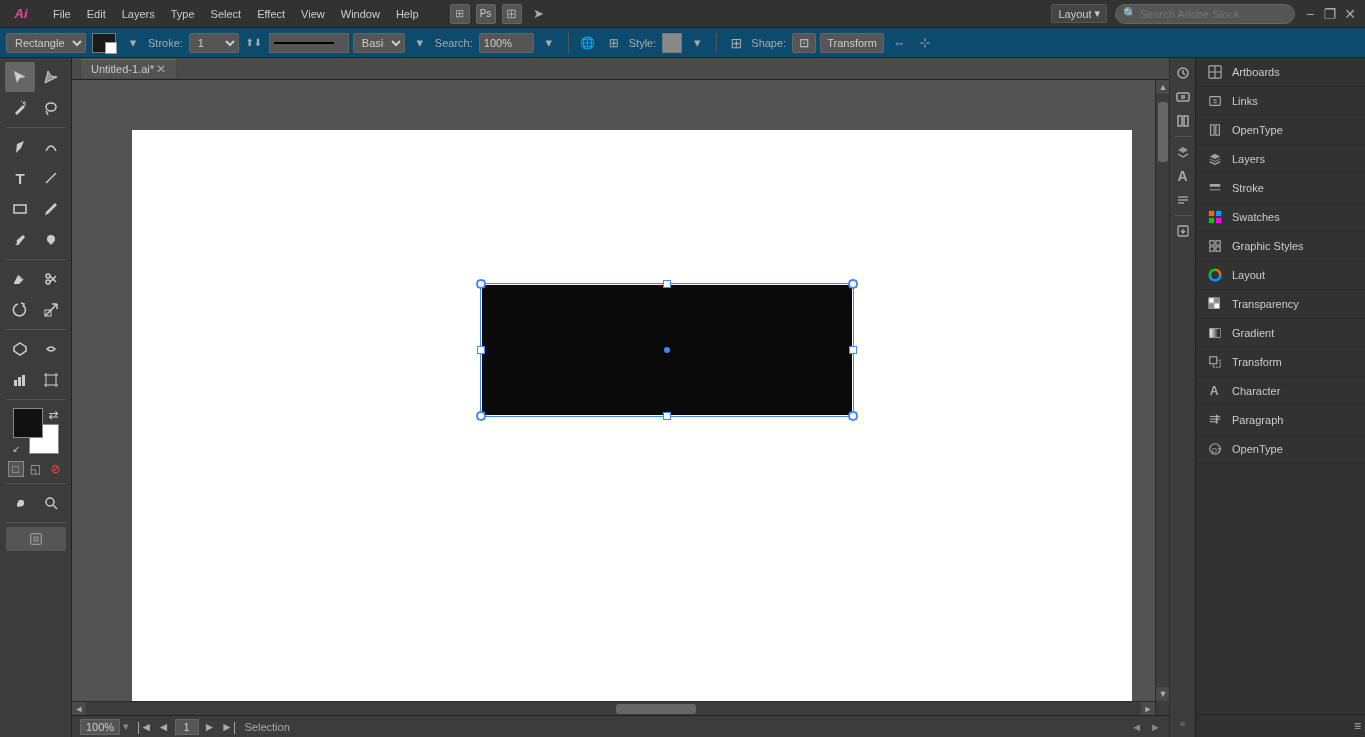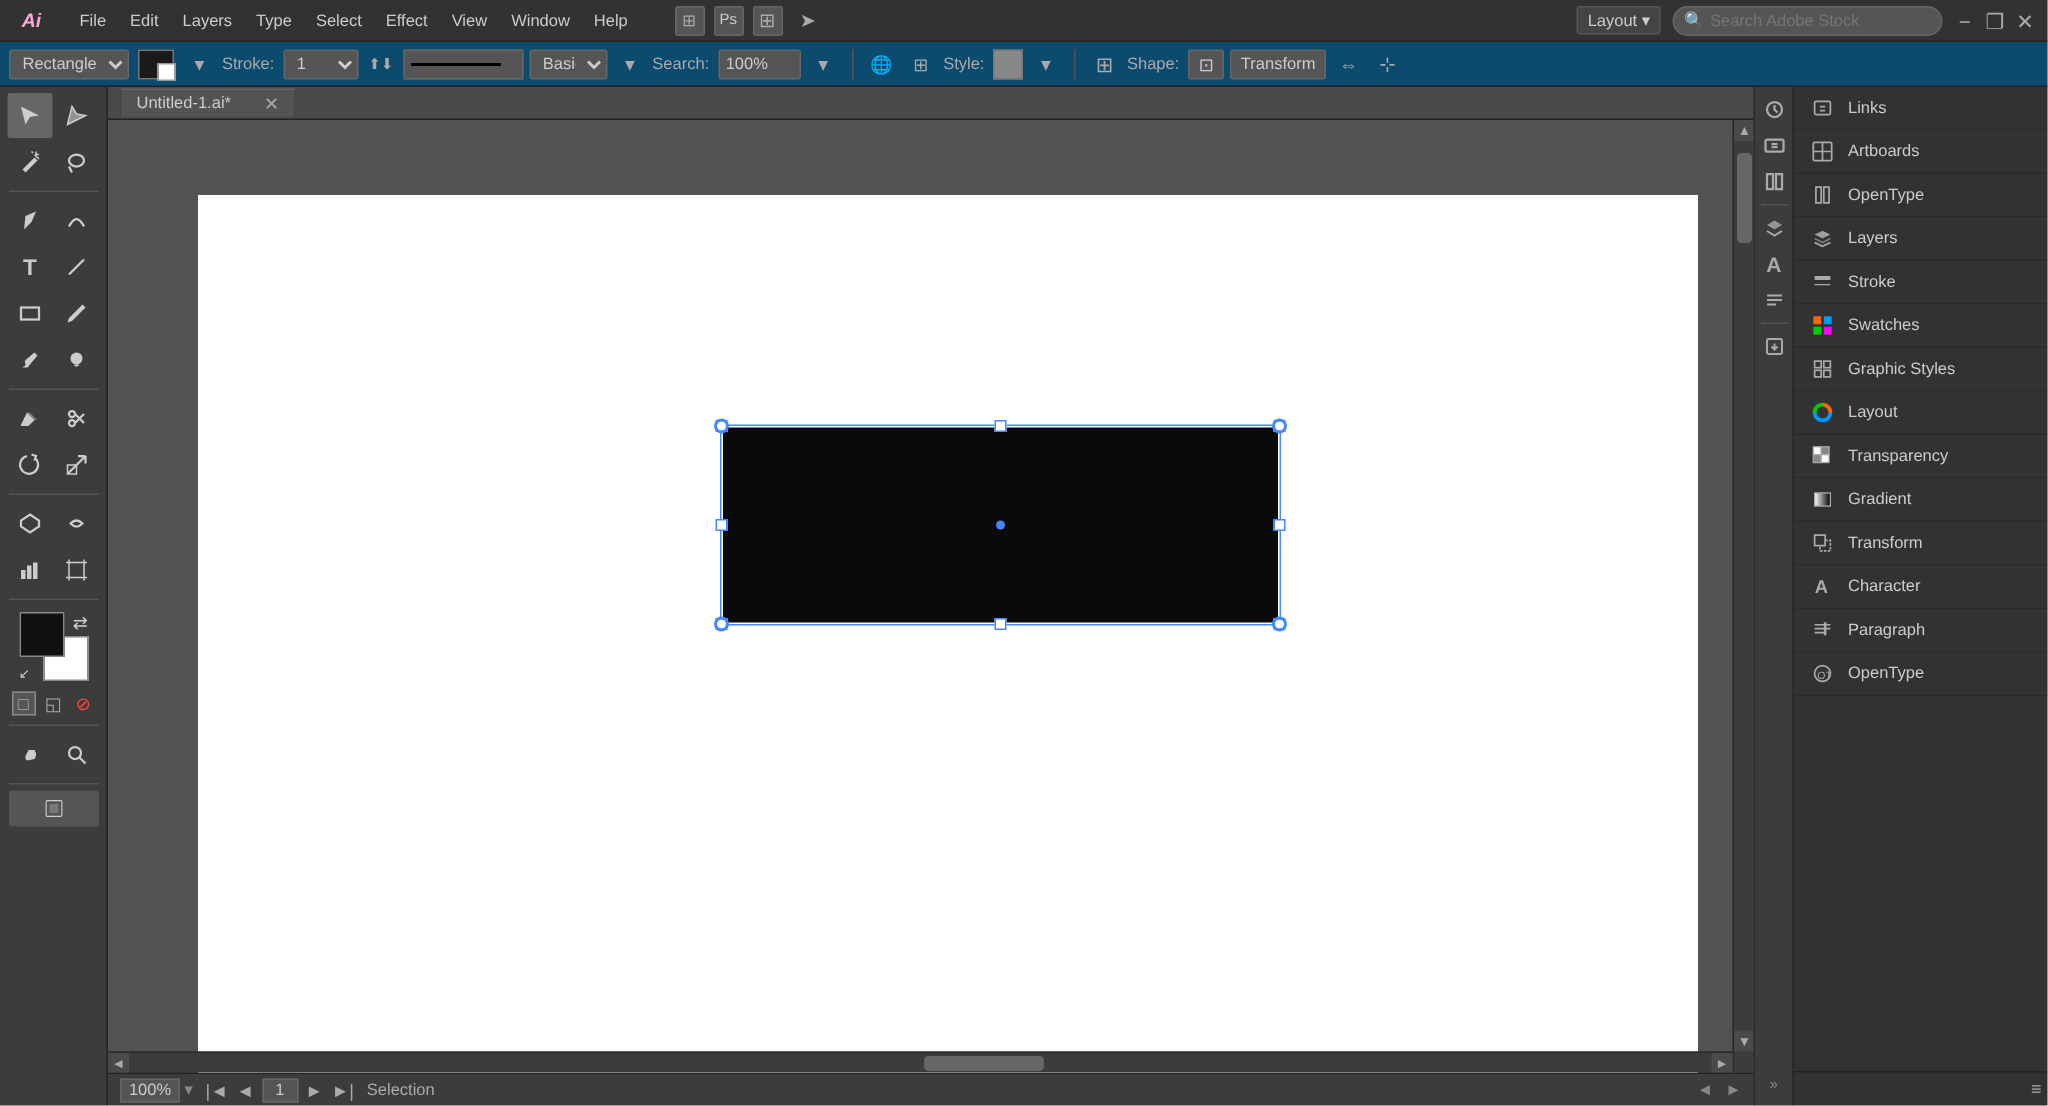--- a/index.html
+++ b/index.html
@@ -27,21 +27,21 @@
       border-bottom: 1px solid #222;
     }
     .title-bar-left {
       display: flex;
       align-items: center;
       gap: 12px;
     }
     .ai-logo {
       font-weight: bold;
       font-size: 13px;
-      color: #f9a8d4;
+      color: #ec4899;
       font-style: italic;
       width: 26px;
       text-align: center;
     }
     .menu-bar {
       display: flex;
       align-items: center;
       gap: 2px;
     }
     .menu-item {
@@ -299,21 +299,21 @@
     }
     .doc-tab-active {
       background: #535353;
       padding: 2px 10px;
       border-top: 1px solid #666;
       border-left: 1px solid #444;
       border-right: 1px solid #444;
       cursor: pointer;
       display: flex;
       align-items: center;
-      gap: 22px;
+      gap: 2px;
     }
     .doc-tab-close {
       font-size: 12px;
       color: #aaa;
       cursor: pointer;
     }
     #canvas-scroll-area {
       width: 100%;
       height: calc(100% - 22px);
       overflow: hidden;
@@ -973,35 +973,35 @@
         </svg>
     </div>
     <div class="collapse-arrow" style="margin-top:auto;margin-bottom:4px;">»</div>
   </div>
 
   <div id="right-panel">
 
     <div class="panel-item">
       <div class="panel-item-icon">
         <svg viewBox="0 0 16 16" width="14" height="14" fill="none" stroke="#aaa" stroke-width="1.3">
-            <rect x="2" y="3" width="12" height="10" rx="1"></rect>
-            <path d="M6 7h4M6 10h4"></path>
-          </svg>
-      </div>
-      <span class="panel-item-label">Links</span>
-    </div>
-    <div class="panel-item">
-      <div class="panel-item-icon">
-        <svg viewBox="0 0 16 16" width="14" height="14" fill="none" stroke="#aaa" stroke-width="1.3">
             <rect x="1" y="1" width="14" height="14" rx="1"></rect>
             <line x1="1" y1="8" x2="15" y2="8"></line>
             <line x1="8" y1="1" x2="8" y2="15"></line>
           </svg>
       </div>
       <span class="panel-item-label">Artboards</span>
+    </div>
+    <div class="panel-item">
+      <div class="panel-item-icon">
+        <svg viewBox="0 0 16 16" width="14" height="14" fill="none" stroke="#aaa" stroke-width="1.3">
+            <rect x="2" y="3" width="12" height="10" rx="1"></rect>
+            <path d="M6 7h4M6 10h4"></path>
+          </svg>
+      </div>
+      <span class="panel-item-label">Links</span>
     </div>
     <div class="panel-item">
       <div class="panel-item-icon">
         <svg viewBox="0 0 16 16" width="14" height="14" fill="none" stroke="#aaa" stroke-width="1.3">
             <path d="M3 2h4v12H3zM9 2h4v12H9z"></path>
           </svg>
       </div>
       <span class="panel-item-label">OpenType</span>
     </div>
     <div class="panel-item">

